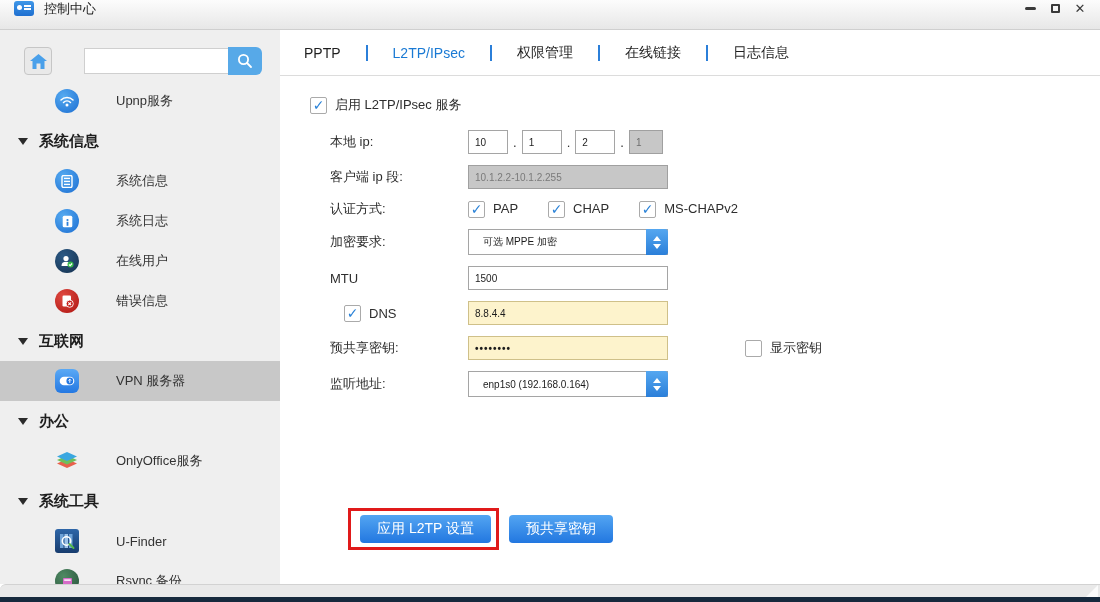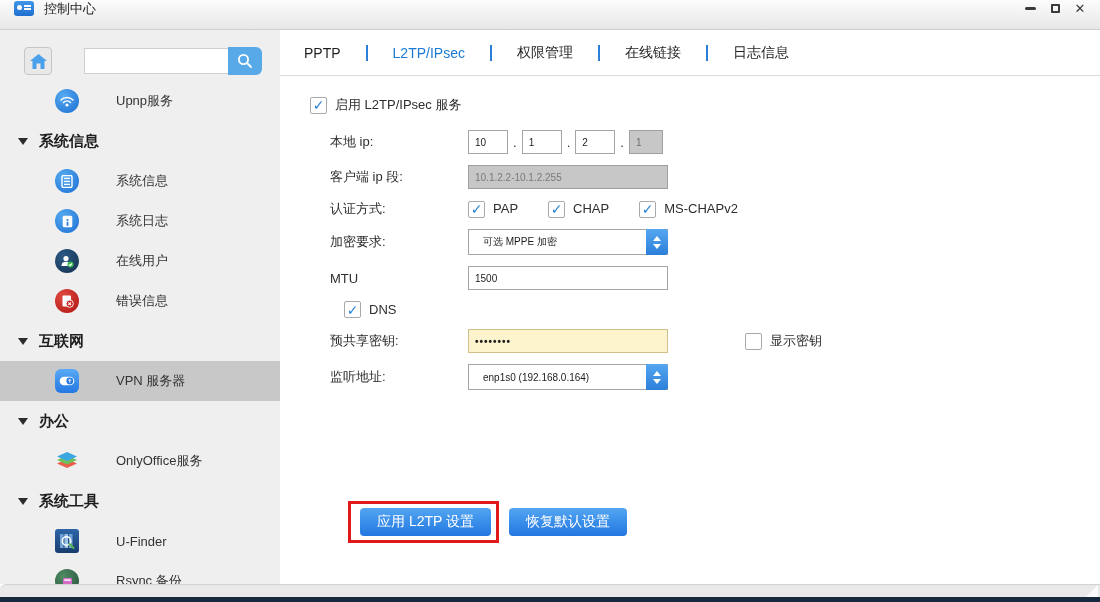--- a/index.html
+++ b/index.html
@@ -354,20 +354,21 @@
       <div class="frow indent">
         <span class="flabel">MTU</span>
         <input class="tin w200" value="1500" style="">
       </div>
 
       <div class="frow indent">
         <span class="flabel" style="display:flex;align-items:center;padding-left:14px;">
           <span class="cb checked"></span>
           <span class="cb-label">DNS</span>
         </span>
+        <input class="tin w200 yellow" value="8.8.4.4" style="">
       </div>
 
       <div class="frow indent">
         <span class="flabel">预共享密钥:</span>
         <input class="tin w200 yellow pwd" value="••••••••" style="">
         <span style="display:flex;align-items:center;margin-left:33px;padding-left:44px;">
           <span class="cb"></span>
           <span class="cb-label">显示密钥</span>
         </span>
       </div>
@@ -381,21 +382,21 @@
               <span class="dn"></span>
             </span>
         </div>
       </div>
 
       <div class="btn-row">
         <span class="apply-wrap">
           <button class="action-btn">应用 L2TP 设置</button>
           <span class="red-box"></span>
         </span>
-        <button class="action-btn">恢复默认设置</button>
+        <button class="action-btn">预共享密钥</button>
       </div>
 
     </div>
   </div>
 </div>
 
 <div class="bottom-bar">
   <div class="resize-grip"></div>
 </div>
 <div class="navy-edge"></div>

